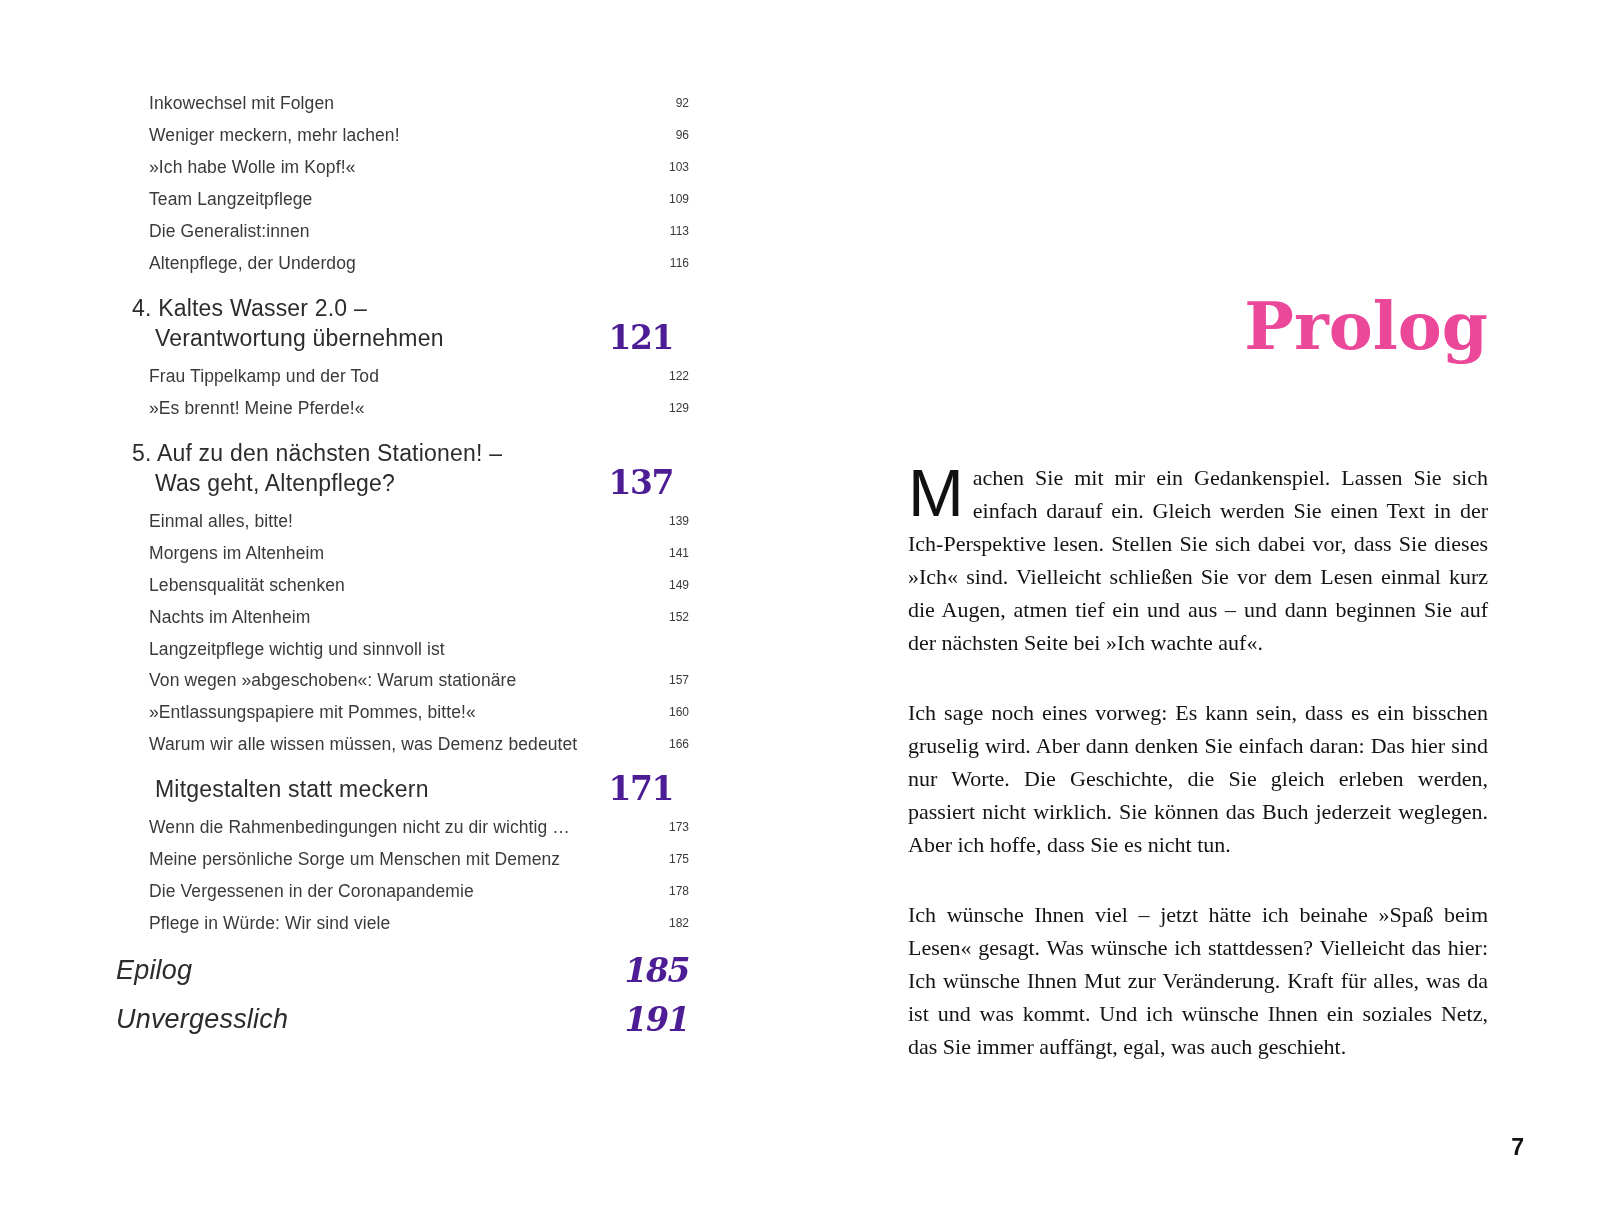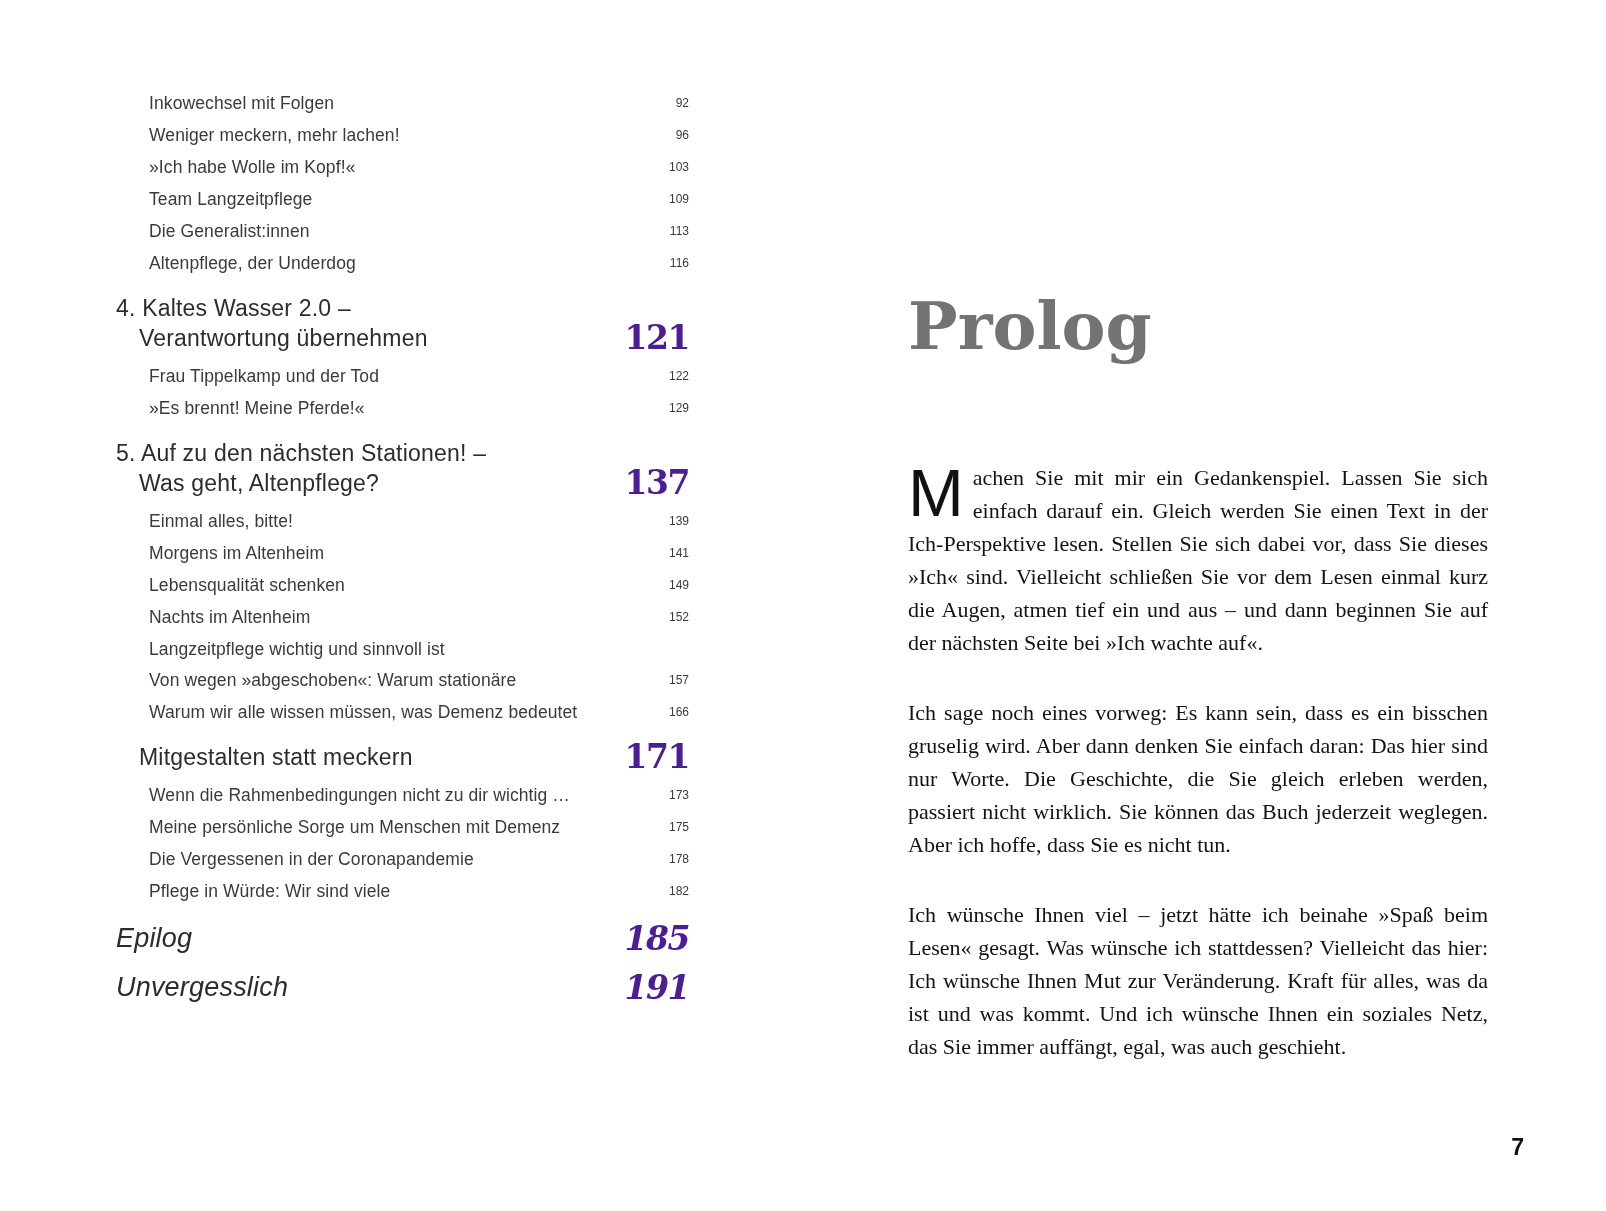--- a/index.html
+++ b/index.html
@@ -10,35 +10,35 @@
   
   .toc{position:absolute;left:116px;top:88px;width:573px;}
   .toc-row{display:flex;align-items:flex-end;}
   .toc-title{flex:1 1 auto;padding-right:16px;}
   .toc-page{white-space:nowrap;}
 
   .toc-row.sub{margin-bottom:1px;color:#3a3a3a;}
   .toc-row.sub .toc-title{padding-left:33px;font-size:17.5px;line-height:31px;letter-spacing:.1px;}
   .toc-row.sub .toc-page{font-size:12px;line-height:31px;}
 
-  .toc-row.chapter{margin:14px 0 8px;color:#2c2c2c;}
+  .toc-row.chapter{margin:14px 16px 8px;color:#2c2c2c;}
   .toc-row.chapter .toc-title{font-size:23px;line-height:30px;letter-spacing:.2px;}
   .toc-row.chapter .toc-title .l2{padding-left:23px;}
 
   .toc-row.part{margin:13px 0 9px;color:#2c2c2c;font-style:italic;}
   .toc-row.part .toc-title{font-size:27px;line-height:36px;letter-spacing:.2px;}
 
   .toc-page.fat{font-family:"DejaVu Serif",serif;font-weight:700;font-size:33px;
                 line-height:30px;letter-spacing:-1.5px;color:#4c1d95;}
   .toc-row.part .toc-page.fat{line-height:34px;}
 
   
   .prolog{position:absolute;left:908px;top:0;width:580px;}
-  .prolog-title{margin:291px 0 0;text-align:left;font-family:"DejaVu Serif",serif;
-                font-weight:700;font-size:66px;line-height:70px;color:#737373;}
+  .prolog-title{margin:291px 0 0;text-align:right;font-family:"DejaVu Serif",serif;
+                font-weight:700;font-size:66px;line-height:70px;color:#ec4899;}
   .prolog-body{margin-top:100px;}
   .prolog-body p{margin:0 0 37px;font-family:"Liberation Serif",serif;font-size:22px;
                  line-height:33px;text-align:justify;color:#131313;}
   .prolog-body p:last-child{margin-bottom:12px;}
   .dropcap{float:left;font-family:"Liberation Sans",sans-serif;font-weight:400;
            font-size:67px;line-height:53px;margin:5px 9px 0 0;color:#111;}
 
   .folio{position:absolute;left:1490px;top:1134px;width:34px;text-align:right;
          font-size:23px;font-weight:600;color:#111;}
 </style>
@@ -134,20 +134,26 @@
             <div>Nachts im Altenheim</div>
           </div>
           <div class="toc-page plain">152</div>
         </div>
         <div class="toc-row sub">
           <div class="toc-title">
             <div>Langzeitpflege wichtig und sinnvoll ist</div>
             <div>Von wegen »abgeschoben«: Warum stationäre</div>
           </div>
           <div class="toc-page plain">157</div>
+        </div>
+        <div class="toc-row sub">
+          <div class="toc-title">
+            <div>»Entlassungspapiere mit Pommes, bitte!«</div>
+          </div>
+          <div class="toc-page plain">160</div>
         </div>
         <div class="toc-row sub">
           <div class="toc-title">
             <div>Warum wir alle wissen müssen, was Demenz bedeutet</div>
           </div>
           <div class="toc-page plain">166</div>
         </div>
         <div class="toc-row chapter">
           <div class="toc-title">
             <div class="l2">Mitgestalten statt meckern</div>

